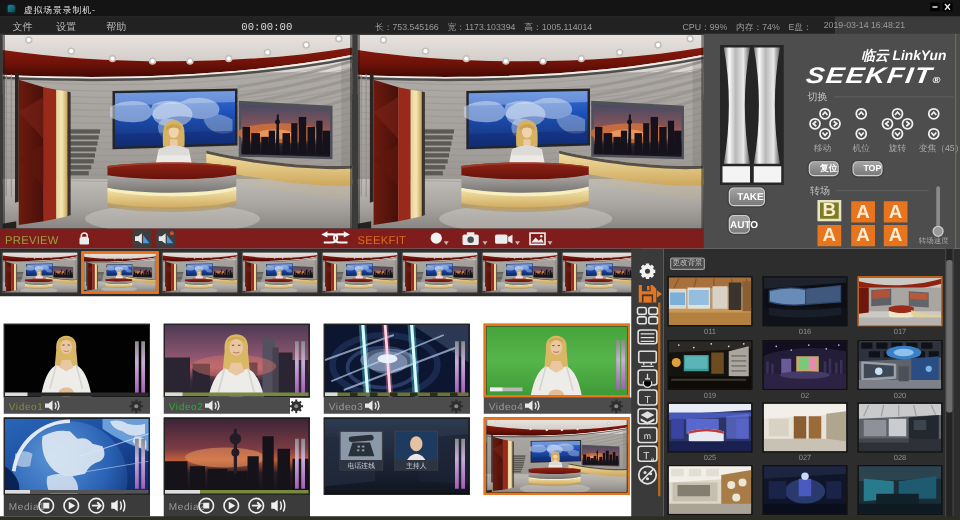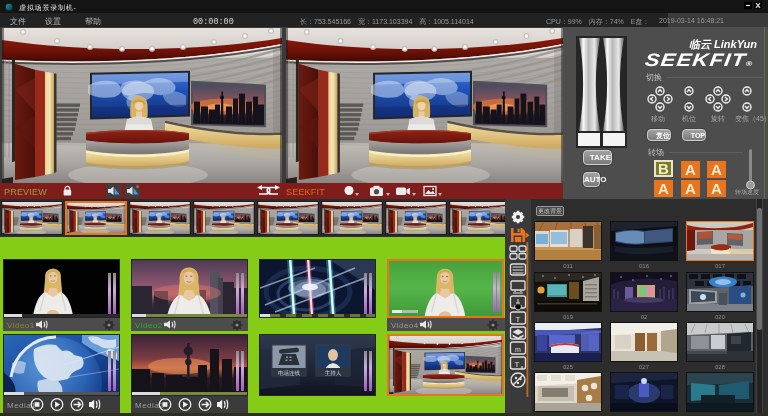--- a/index.html
+++ b/index.html
@@ -24,21 +24,21 @@
 #ctrl{position:absolute;left:563px;top:27px;width:205px;height:172px;background:#4d4d4d}
 .gbtn{position:absolute;background:linear-gradient(#a2a2a2,#7a7a7a);border:1px solid #cfcfcf;box-shadow:0 0 0 1px #3f3f3f;border-radius:4px;color:#fff;text-align:right;font-weight:bold}
 #logo1{position:absolute;left:126px;top:10px;width:80px;font-size:11px;font-weight:bold;font-style:italic;color:#fff;white-space:nowrap}
 #logo2{position:absolute;left:82px;top:23px;font-size:18px;font-weight:bold;font-style:italic;color:#fff;letter-spacing:1px;white-space:nowrap;transform:skewX(-8deg) scaleX(1.22);transform-origin:left}
 .clabel{position:absolute;font-size:8px;color:#c2c2c2}
 .hline{position:absolute;height:1px;background:#5e5e5e}
 .dlabel{position:absolute;font-size:7px;color:#a8a8a8;white-space:nowrap}
 
 .tbox{position:absolute;width:19px;height:17px;background:#e8751d;color:#f8ecd2;font-weight:bold;font-size:15px;text-align:center;line-height:17px}
 
-#bottom{position:absolute;left:0;top:199px;width:768px;height:217px;background:#84cc16}
+#bottom{position:absolute;left:0;top:199px;width:768px;height:217px;background:#ffffff}
 #strip{position:absolute;left:0;top:0;width:513px;height:38px;background:#2c2c2c}
 .sthumb{position:absolute;top:2px;width:62px;height:34px;background:#888;border:1px solid #1e1e1e}
 .vpanel{position:absolute;border:1px solid #252525;background:#000}
 .vbar{position:absolute;height:13px;background:#4c4c4c;font-size:7px;color:#9a9a9a}
 .vlabel{position:absolute;left:4px;top:3px;font-size:8px;letter-spacing:.5px;color:#9a9a9a}
 
 #istrip{position:absolute;left:505px;top:0;width:26px;height:217px;background:#3a3a3a}
 #bpanel{position:absolute;left:531px;top:0;width:237px;height:217px;background:#2d2d2d}
 .bthumb{position:absolute;width:68px;height:40px;background:#222;border:1px solid #111}
 .blab{position:absolute;width:68px;text-align:center;font-size:6px;color:#909090}
@@ -521,21 +521,21 @@
    <rect x="78" y="10" width="10" height="47" fill="#555060"></rect>
           <rect x="86" y="18" width="5" height="39" fill="#46414e"></rect>
    <ellipse cx="55" cy="33" rx="34" ry="9" fill="#d8766a" opacity=".45"></ellipse>
    <use href="#lady" x="22" y="1" width="70" height="70"></use>
    <rect x="104" y="13" width="3" height="42" fill="url(#gmeter)"></rect>
           <rect x="109" y="13" width="3" height="42" fill="url(#gmeter)"></rect>
    <rect x="0" y="54" width="115" height="3" fill="#77883f"></rect>
           <rect x="0" y="54" width="14" height="3" fill="#dcdcdc"></rect>
   </svg>
  </div>
- <div class="vbar" style="left:131px;top:119px;width:117px">
+ <div class="vbar" style="left:131px;top:119px;width:101px">
   <div class="vlabel" style="color:#27b427">Video2</div>
   <svg class="abs" style="left:33px;top:2px" width="14" height="9" viewBox="0 0 14 9">
           <use href="#spk"></use>
         </svg>
   <svg class="abs" style="left:100px;top:1px" width="12" height="12">
           <use href="#gear"></use>
         </svg>
  </div>
  <div class="vpanel" style="left:259px;top:60px;width:117px;height:59px">
   <svg width="115" height="57" viewBox="0 0 115 57">
@@ -566,20 +566,29 @@
    <g fill="#2a2e1a">
             <rect x="20" y="54" width="6" height="3"></rect>
             <rect x="36" y="54" width="6" height="3"></rect>
             <rect x="52" y="54" width="6" height="3"></rect>
             <rect x="68" y="54" width="6" height="3"></rect>
             <rect x="84" y="54" width="6" height="3"></rect>
             <rect x="100" y="54" width="6" height="3"></rect>
           </g>
   </svg>
  </div>
+ <div class="vbar" style="left:259px;top:119px;width:117px">
+  <div class="vlabel">Video3</div>
+  <svg class="abs" style="left:33px;top:2px" width="14" height="9" viewBox="0 0 14 9">
+          <use href="#spk"></use>
+        </svg>
+  <svg class="abs" style="left:100px;top:1px" width="12" height="12">
+          <use href="#gear"></use>
+        </svg>
+ </div>
  <div class="vpanel" style="left:387px;top:60px;width:117px;height:59px;border:2px solid #e8751d">
   <svg width="113" height="55" viewBox="0 0 113 55">
    <rect width="113" height="55" fill="url(#ggreen)"></rect>
    <use href="#lady" x="25" y="2" width="62" height="62"></use>
    <rect x="3" y="49" width="26" height="3" fill="#b8b8b8"></rect>
           <rect x="3" y="49" width="10" height="3" fill="#eeeeee"></rect>
    <rect x="104" y="11" width="3" height="40" fill="url(#gmeter)"></rect>
           <rect x="108" y="11" width="3" height="40" fill="url(#gmeter)"></rect>
   </svg>
  </div>

